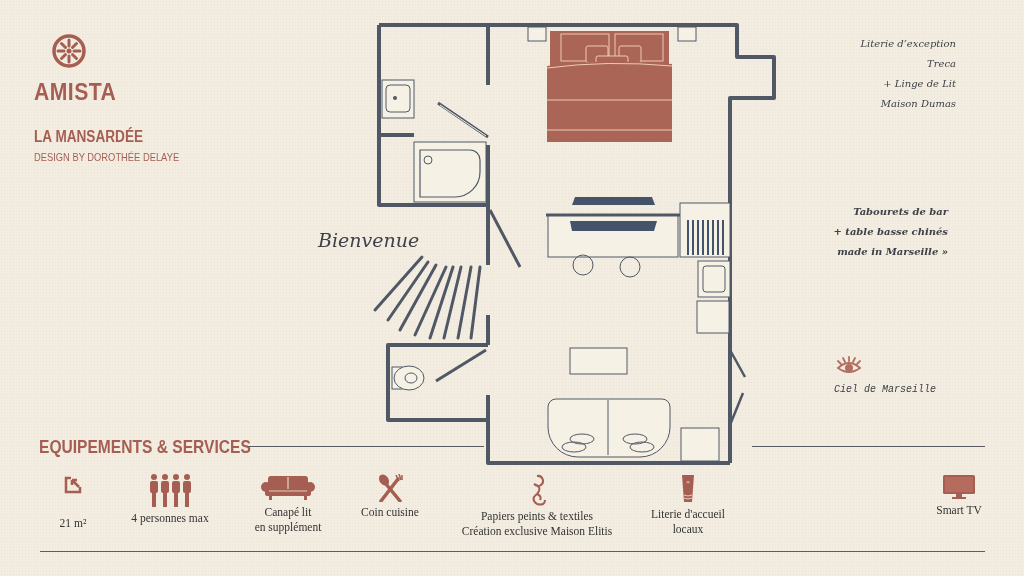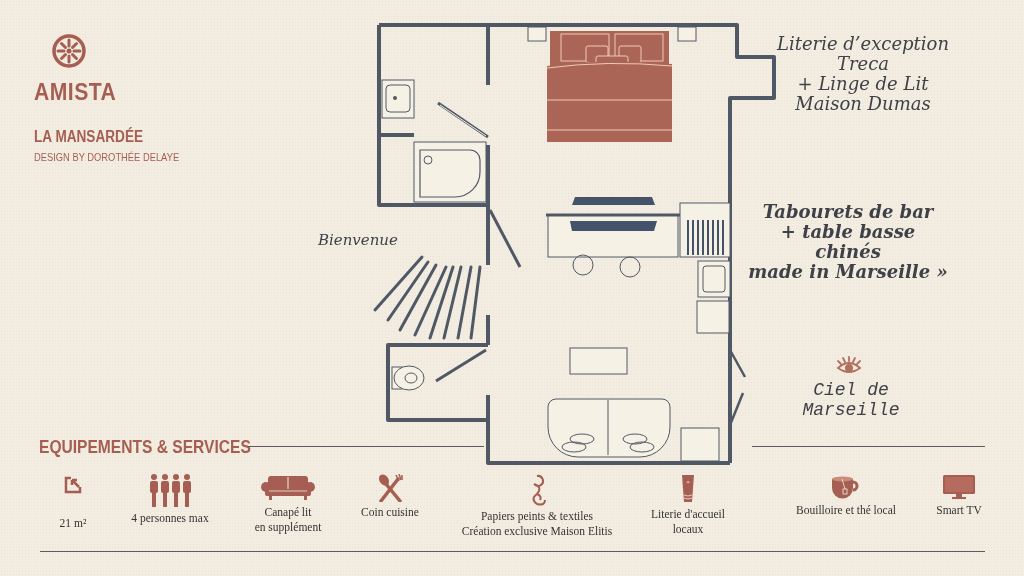--- a/index.html
+++ b/index.html
@@ -20,26 +20,26 @@
   .project-title {
     left:34px; top:128px; font-family:"Liberation Sans", sans-serif; font-weight:bold;
     font-size:16px; color:#a65e52; transform:scaleX(0.85); transform-origin:left;
   }
   .project-sub {
     left:34px; top:151px; font-family:"Liberation Sans", sans-serif;
     font-size:11px; color:#a65e52; transform:scaleX(0.85); transform-origin:left; white-space:nowrap;
   }
   .script {
     font-family:"DejaVu Serif", serif; font-style:italic; color:#3f4148;
-    text-align:center; line-height:20px; font-size:18px;
+    text-align:right; line-height:20px; font-size:10px;
   }
   .note-bed { left:770px; top:34px; width:186px; }
   .note-bar { left:748px; top:202px; width:200px;font-weight:bold; }
   .note-sky { left:766px; top:380px; width:170px;font-family:Liberation Mono, monospace; }
-  .note-welcome { left:318px; top:230px; font-size:15px; text-align:left; }
+  .note-welcome { left:318px; top:230px; font-size:19px; text-align:left; }
   .eye-icon { left:836px; top:355px; width:26px; height:20px; }
   .plan { left:370px; top:15px; width:420px; height:460px; }
   .section-title {
     left:39px; top:436px; font-family:"Liberation Sans", sans-serif; font-weight:bold;
     font-size:19px; color:#a65e52; transform:scaleX(0.82); transform-origin:left; white-space:nowrap;
   }
   .hr { height:1px; background:#5a5c62; }
   .services { left:0; top:474px; width:1024px; height:70px; }
   .svc { position:absolute; top:0; text-align:center; font-size:11.5px; line-height:15px; color:#333; }
   .svc svg { display:block; margin:0 auto 3px auto; }
@@ -265,30 +265,20 @@
   </div>
   <div class="svc" style="left:640px;width:96px">
     <svg width="14" height="30" viewBox="0 0 14 30">
       <path d="M1,1 H13 L11,28 H3 Z" fill="#a65e52"></path>
       <text x="7" y="11" font-size="7" text-anchor="middle" fill="#f3ede1">*</text>
       <path d="M3,21 q4,2 8,0 M3,24 q4,2 8,0" stroke="#f3ede1" fill="none" stroke-width="0.8"></path>
     </svg>
     <div>Literie d'accueil</div>
     <div>locaux</div>
   </div>
-  <div class="svc" style="left:780px;width:132px">
-    <svg width="30" height="26" viewBox="0 0 30 26">
-      <path d="M1,5 H22 V14 a10,10 0 0 1 -21,0 Z" fill="#a65e52"></path>
-      <path d="M22,8 a4,4 0 1 1 0,8" fill="none" stroke="#a65e52" stroke-width="3"></path>
-      <ellipse cx="11.5" cy="5" rx="10.5" ry="2.5" fill="#c88b7c"></ellipse>
-      <line x1="11" y1="5" x2="14" y2="15" stroke="#f3ede1" stroke-width="0.8"></line>
-      <rect x="12" y="15" width="4" height="5" fill="none" stroke="#f3ede1" stroke-width="0.8"></rect>
-    </svg>
-    <div>Bouilloire et thé local</div>
-  </div>
   <div class="svc" style="left:928px;width:62px">
     <svg width="34" height="26" viewBox="0 0 34 26">
       <rect x="1" y="1" width="32" height="19" rx="1.5" fill="#a65e52"></rect>
       <rect x="3" y="3" width="28" height="15" fill="#b56c5e"></rect>
       <rect x="14" y="20" width="6" height="3" fill="#a65e52"></rect>
         <rect x="10" y="23" width="14" height="2" fill="#a65e52"></rect>
     </svg>
     <div>Smart TV</div>
   </div>
 </div>

